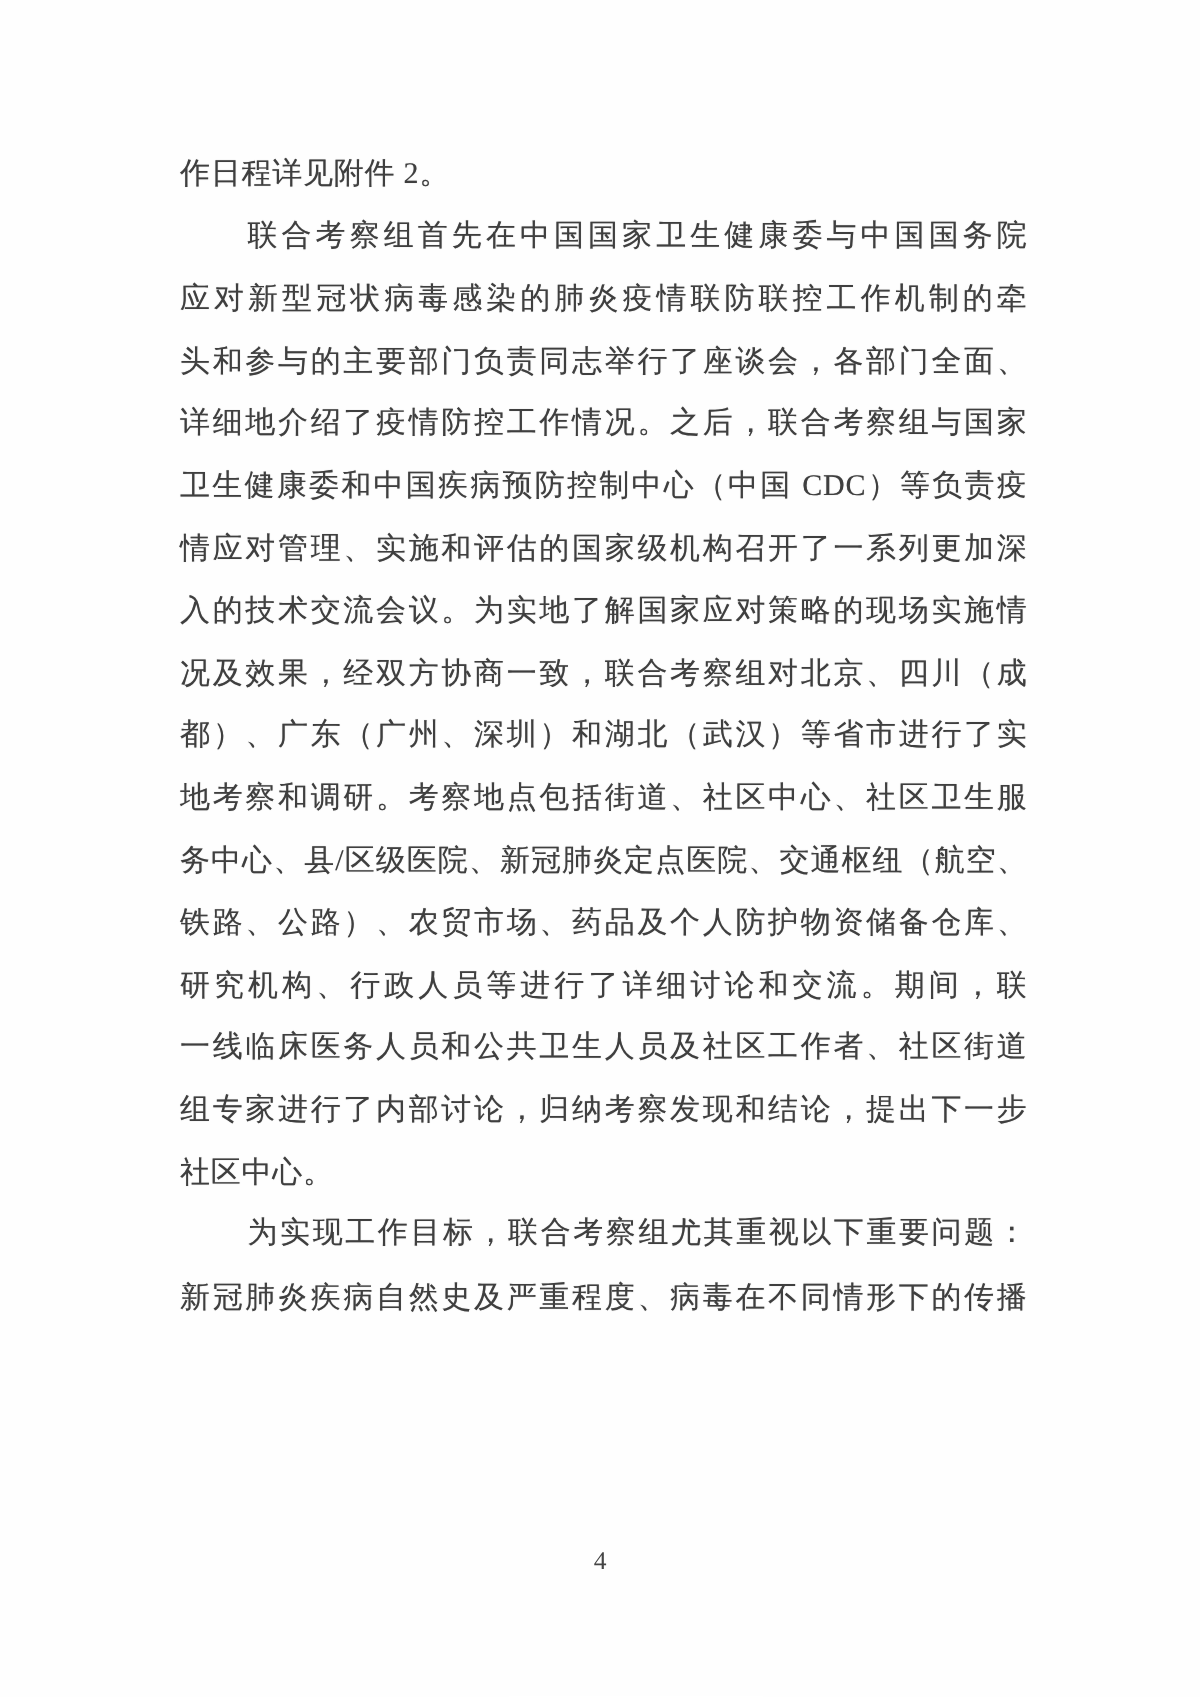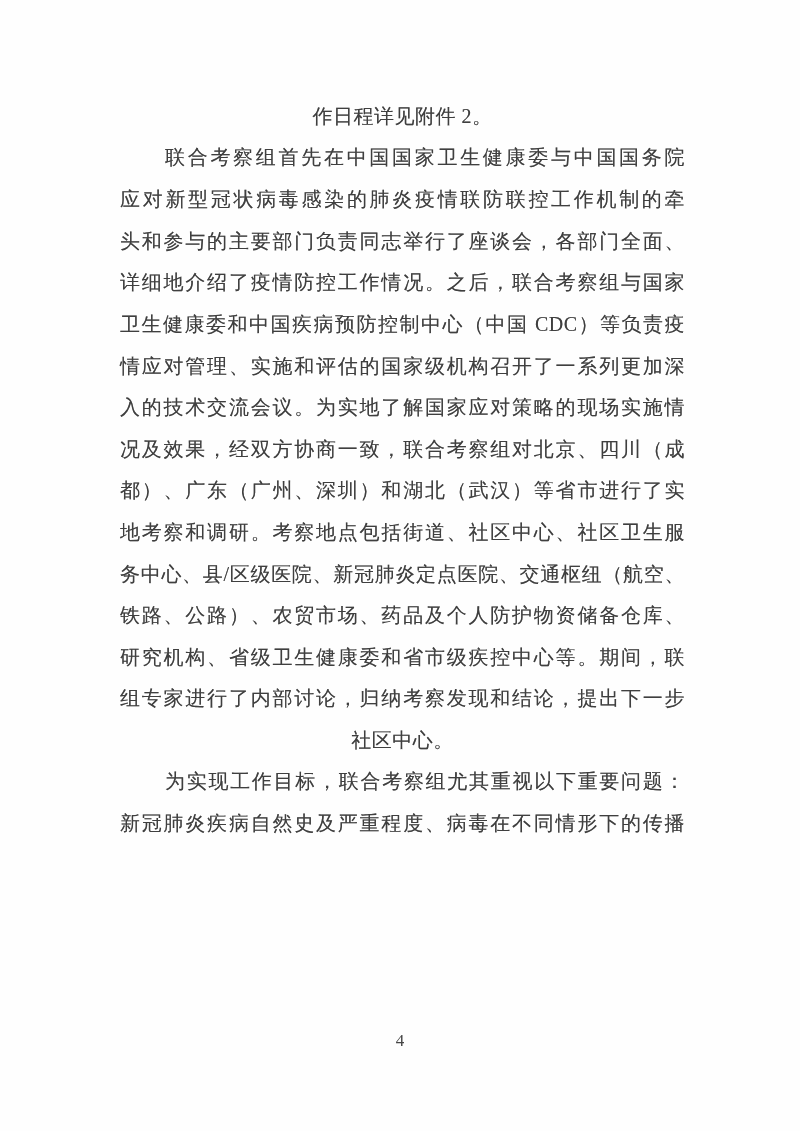--- a/index.html
+++ b/index.html
@@ -23,21 +23,21 @@
   }
   .line {
     box-sizing: border-box;
     width: 565px;
     height: 41.6px;
     line-height: 41.6px;
     font-size: 20px;
     color: #3f3f3f;
     letter-spacing: 0.5px;
     text-shadow: 0 0 0.5px rgba(70,70,70,0.55);
-    text-align: center;
+    text-align: left;
     white-space: nowrap;
   }
   .line.justify {
     white-space: normal;
     text-align: justify;
     text-align-last: justify;
   }
   .line.indent {
     padding-left: 45px;
     font-family: Liberation Mono, monospace;
@@ -64,20 +64,21 @@
       <div class="line justify">头和参与的主要部门负责同志举行了座谈会，各部门全面、</div>
       <div class="line justify">详细地介绍了疫情防控工作情况。之后，联合考察组与国家</div>
       <div class="line justify">卫生健康委和中国疾病预防控制中心（中国 CDC）等负责疫</div>
       <div class="line justify">情应对管理、实施和评估的国家级机构召开了一系列更加深</div>
       <div class="line justify">入的技术交流会议。为实地了解国家应对策略的现场实施情</div>
       <div class="line justify">况及效果，经双方协商一致，联合考察组对北京、四川（成</div>
       <div class="line justify">都）、广东（广州、深圳）和湖北（武汉）等省市进行了实</div>
       <div class="line justify">地考察和调研。考察地点包括街道、社区中心、社区卫生服</div>
       <div class="line justify">务中心、县/区级医院、新冠肺炎定点医院、交通枢纽（航空、</div>
       <div class="line justify">铁路、公路）、农贸市场、药品及个人防护物资储备仓库、</div>
-      <div class="line justify">研究机构、省级卫生健康委和省市级疾控中心等。期间，联</div>
+      <div class="line justify">研究机构、行政人员等进行了详细讨论和交流。期间，联</div>
+      <div class="line justify">一线临床医务人员和公共卫生人员及社区工作者、社区街道</div>
       <div class="line justify">组专家进行了内部讨论，归纳考察发现和结论，提出下一步</div>
       <div class="line">社区中心。</div>
       <div class="line justify indent">为实现工作目标，联合考察组尤其重视以下重要问题：</div>
       <div class="line justify">新冠肺炎疾病自然史及严重程度、病毒在不同情形下的传播</div>
     </div>
   <div class="page-number">4</div>
 </div>
 
 </body></html>

